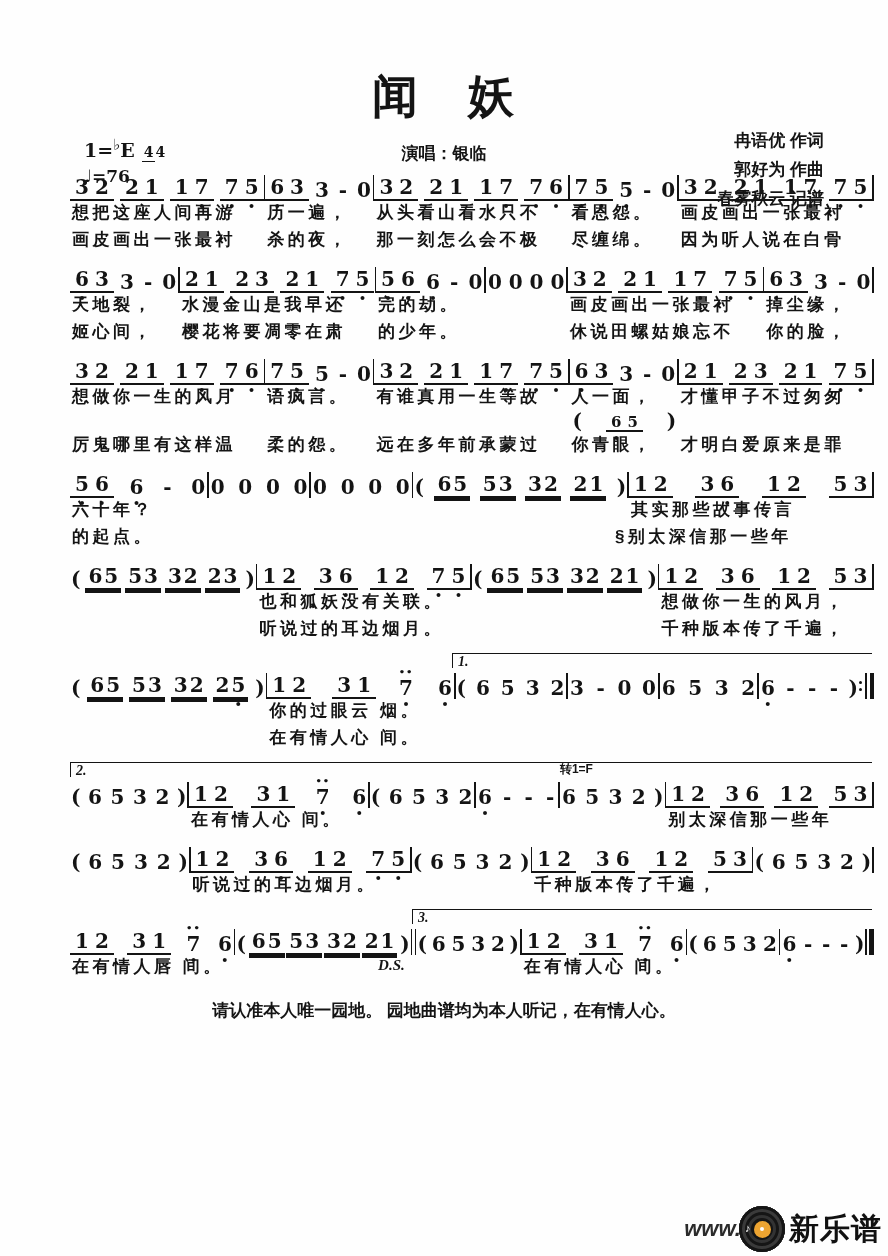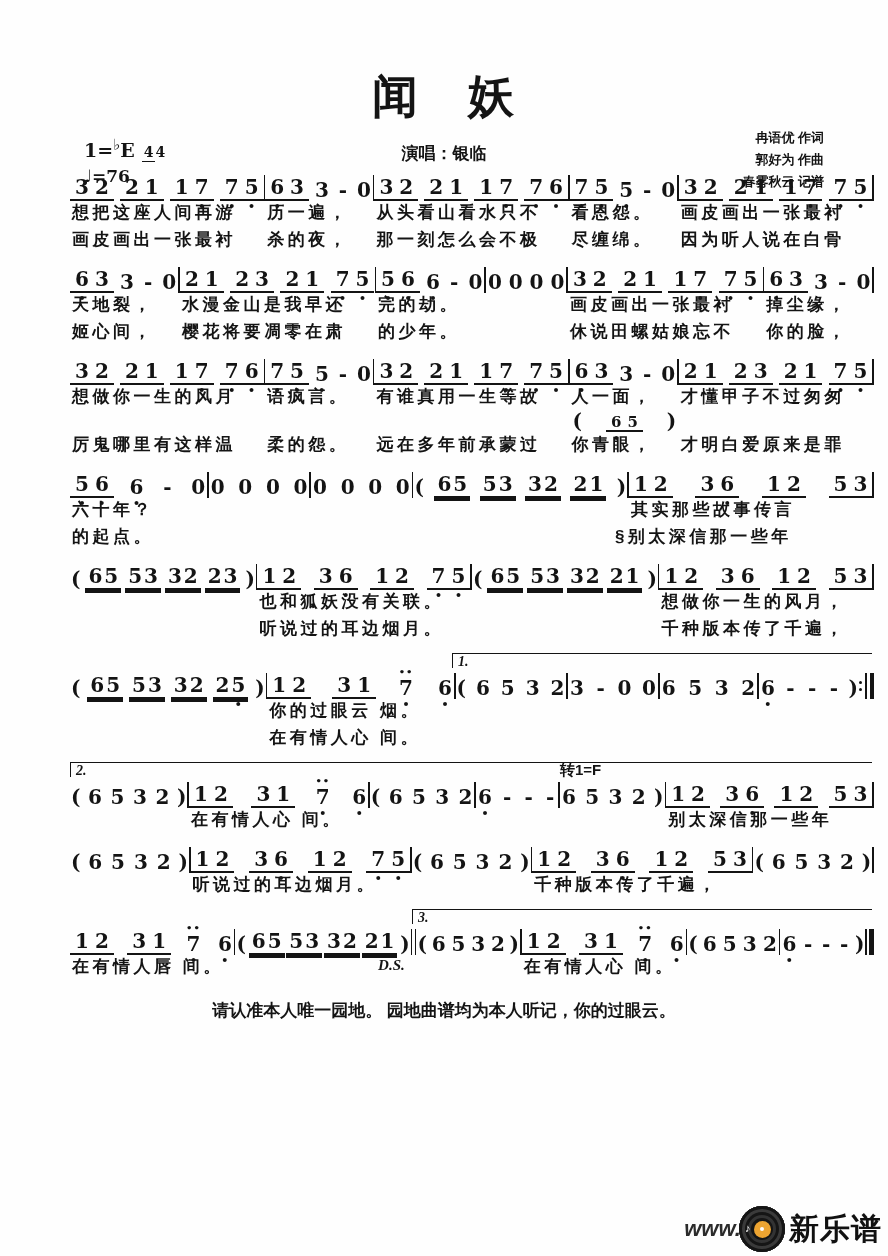--- a/index.html
+++ b/index.html
@@ -10,21 +10,21 @@
          font-family:"Liberation Serif",serif;letter-spacing:2px;}
   .subtitle{text-align:center;font-size:17px;margin-top:14px;font-weight:bold;}
   .keysig{position:absolute;left:84px;top:136px;font-weight:bold;font-size:19px;
           font-family:"DejaVu Serif",serif;line-height:1.25;}
   .keysig .flat{font-size:15px;vertical-align:super;}
   .meter{display:inline-block;vertical-align:middle;text-align:center;font-size:14px;
          line-height:1;margin-left:7px;font-weight:bold;}
   .meter .t{border-bottom:1.8px solid #141414;padding:0 2px 1px;}
   .meter .b{padding-top:1px;}
   .tempo{margin-top:3px;font-size:17px;}
-  .credits{position:absolute;right:64px;top:127px;text-align:right;font-size:13px;
+  .credits{position:absolute;right:64px;top:127px;text-align:right;font-size:17px;
            line-height:1.7;font-weight:bold;}
   
   #score{padding:6px 14px 0 70px;}
   .sys{position:relative;margin-bottom:8px;}
   .sys.pad{padding-top:17px;}
   .srow{display:flex;align-items:stretch;}
   .meas{position:relative;display:flex;flex-direction:column;min-width:0;}
   .nrow{display:flex;justify-content:space-between;align-items:flex-end;height:30px;
         font-family:"DejaVu Serif",serif;font-weight:bold;font-size:20px;line-height:1.1;}
   .nt{position:relative;display:inline-block;margin:0 2px;}
@@ -44,21 +44,21 @@
   .bar i.thick{width:4.5px;}
   .bar .rd{display:flex;flex-direction:column;justify-content:center;gap:4px;margin-right:1px;}
   .bar .rd b{width:3px;height:3px;border-radius:50%;background:#141414;display:block;}
   .lrow{height:27px;white-space:nowrap;font-size:17px;letter-spacing:3.5px;padding-left:2px;
         font-weight:bold;}
   .lrow.r{text-align:right;padding-right:6px;letter-spacing:0;}
   .lrow .it{font-family:"Liberation Serif",serif;font-style:italic;font-weight:bold;font-size:15px;}
   .mrow{height:21px;font-size:15px;padding-left:2px;}
   .mrow .nrow{height:20px;font-size:15px;}
   .mrow .grp{border-bottom-width:2px;padding-bottom:0;}
-  .above{position:absolute;top:-17px;left:0;font-size:15px;font-weight:bold;white-space:nowrap;}
+  .above{position:absolute;top:-17px;left:0;font-size:12px;font-weight:bold;white-space:nowrap;}
   .volta{position:absolute;height:14px;border-top:1.6px solid #141414;border-left:1.6px solid #141414;}
   .volta span{font-family:"Liberation Serif",serif;font-style:italic;font-weight:bold;
               font-size:14px;position:relative;top:-2px;left:5px;}
   
   #footer{margin-top:16px;text-align:center;font-size:17px;font-weight:bold;line-height:1.55;}
   
   #wm{position:absolute;right:6px;bottom:4px;display:flex;align-items:center;}
   #wm .url{font-style:italic;font-weight:bold;font-size:22px;color:#2b2b2b;
            font-family:"Liberation Sans",sans-serif;margin-right:-8px;}
   .vinyl{position:relative;width:46px;height:46px;border-radius:50%;background:#151515;
@@ -1056,21 +1056,21 @@
           <span class="bar">
             <i></i>
             <i class="thick"></i>
           </span>
         </div>
         <div class="volta" style="left: 342px; right: 2px; top: 1px;"><span>3.</span></div>
       </div>
     </div>
 
   <div id="footer">
-    <div>请认准本人唯一园地。 园地曲谱均为本人听记，你的过眼云。</div>
+    <div>请认准本人唯一园地。 园地曲谱均为本人听记，在有情人心。</div>
   </div>
 
   <div id="wm">
     <span class="url">www.i</span>
     <span class="vinyl">
       <span class="note8">♪</span>
       <span class="label"></span>
       <span class="hole"></span>
     </span>
     <span class="site">新乐谱</span>

